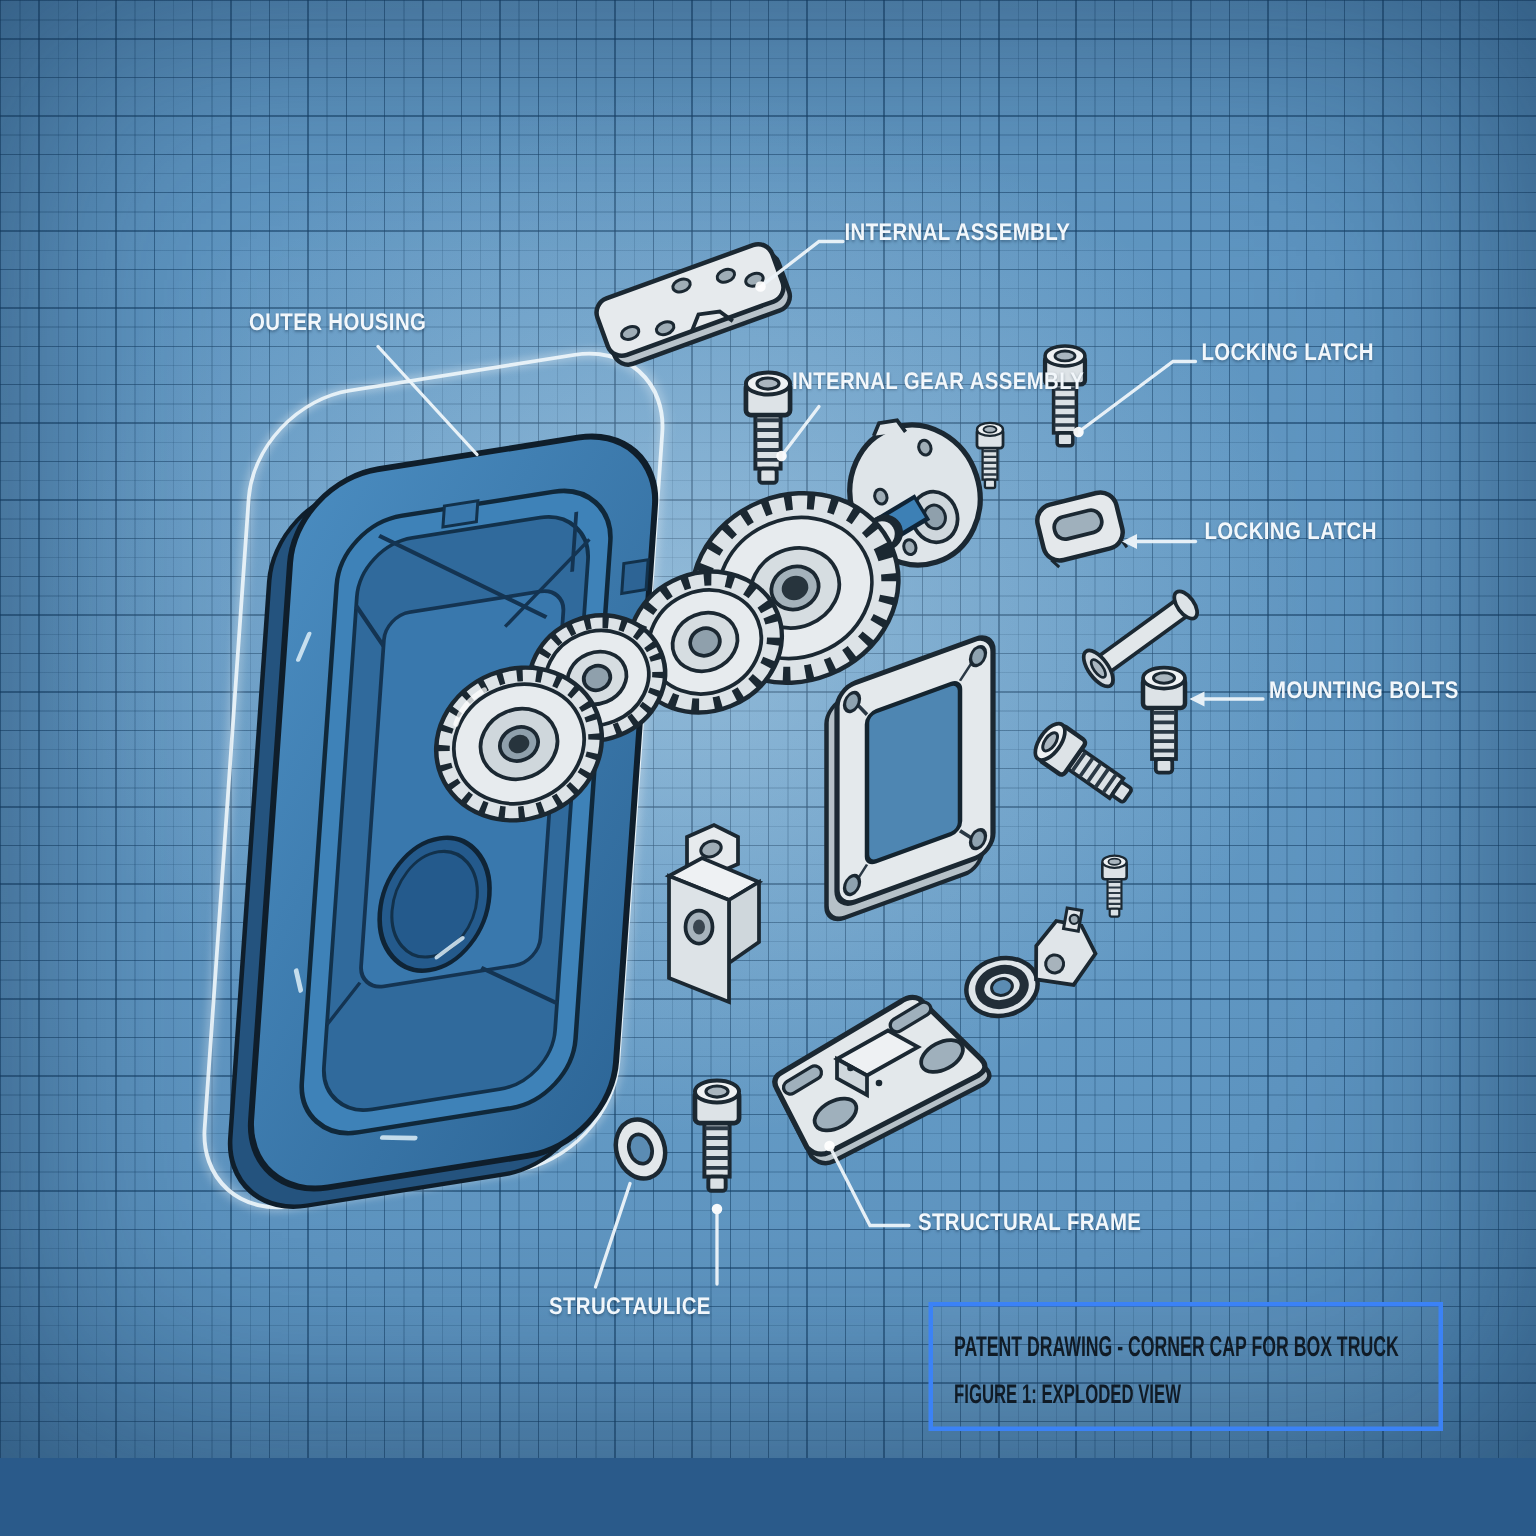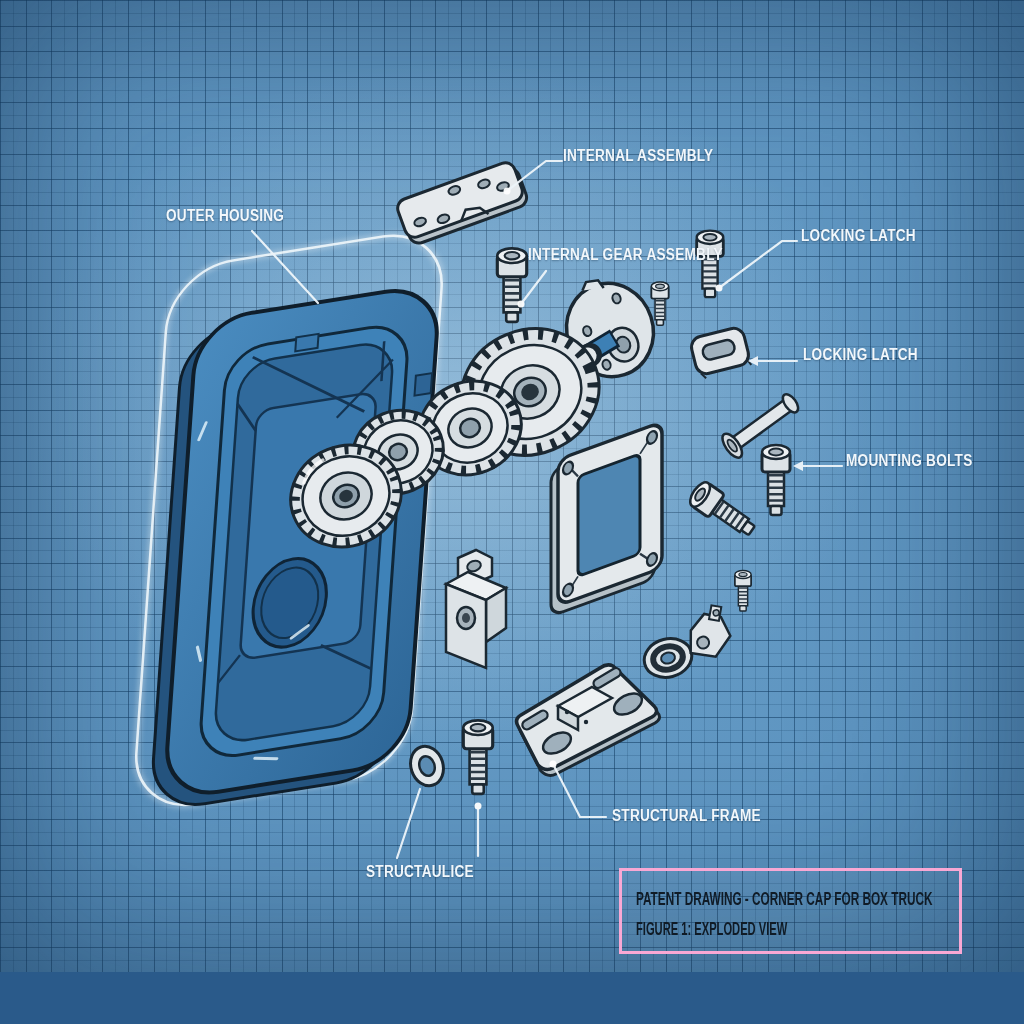--- a/index.html
+++ b/index.html
@@ -20,21 +20,21 @@
   }
   svg.scene{position:absolute;inset:0;}
   .lbl{
     position:absolute;font-weight:700;font-size:16px;line-height:1.1;
     color:#f2f7fb;letter-spacing:.3px;white-space:nowrap;
     transform:scaleX(.85);transform-origin:0 0;
     text-shadow:0 1px 2px rgba(12,35,58,.35);
   }
   .title-block{
     position:absolute;left:619px;top:868px;width:337px;height:80px;
-    border:3px solid #f9a8d4;background:rgba(255,255,255,0.03);
+    border:3px solid #3b82f6;background:rgba(255,255,255,0.03);
   }
   .tb-line{position:absolute;white-space:nowrap;color:#101b26;font-weight:700;
     transform:scaleX(.62);transform-origin:0 0;}
   .tb-1{left:14px;top:17px;font-size:19px;}
   .tb-2{left:14px;top:48px;font-size:18px;}
 </style>
 </head>
 <body>
 
 <div class="stage">

